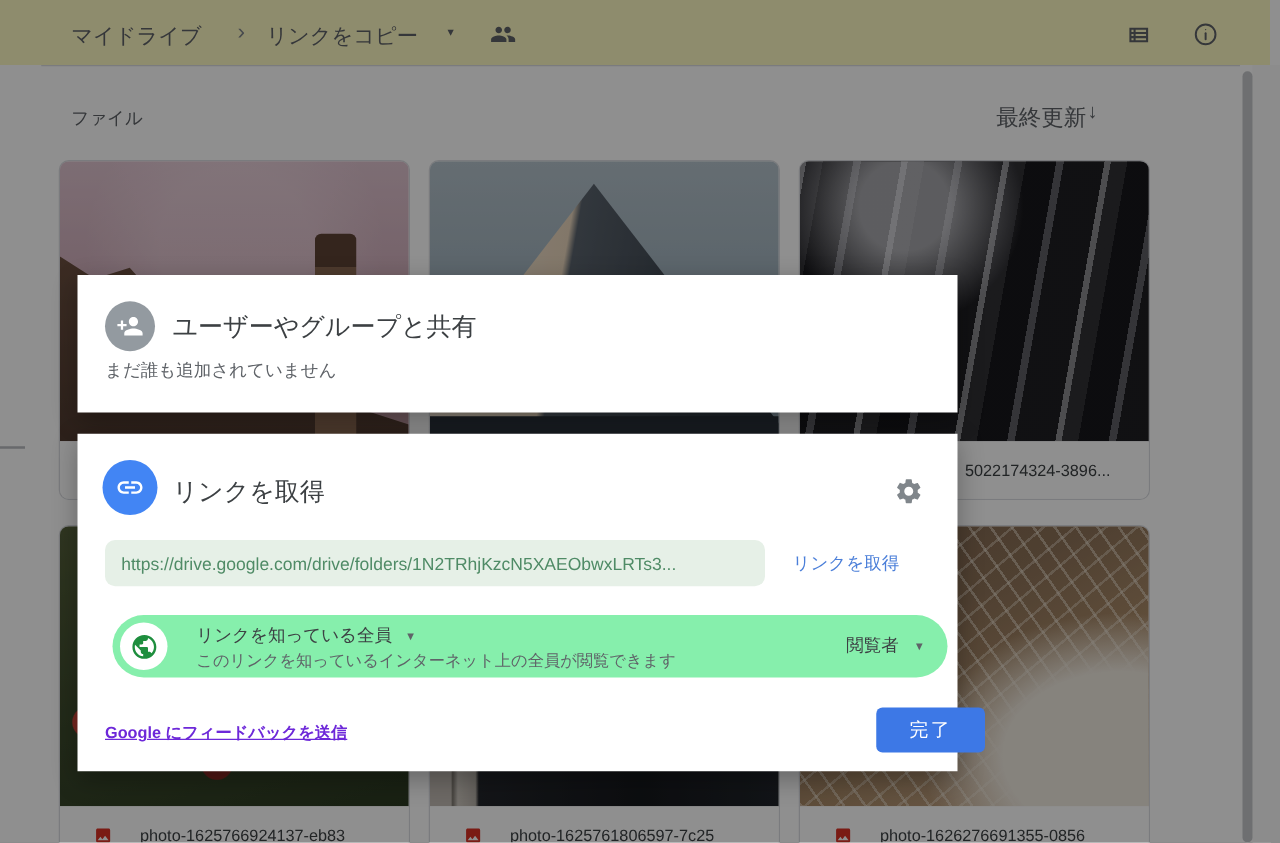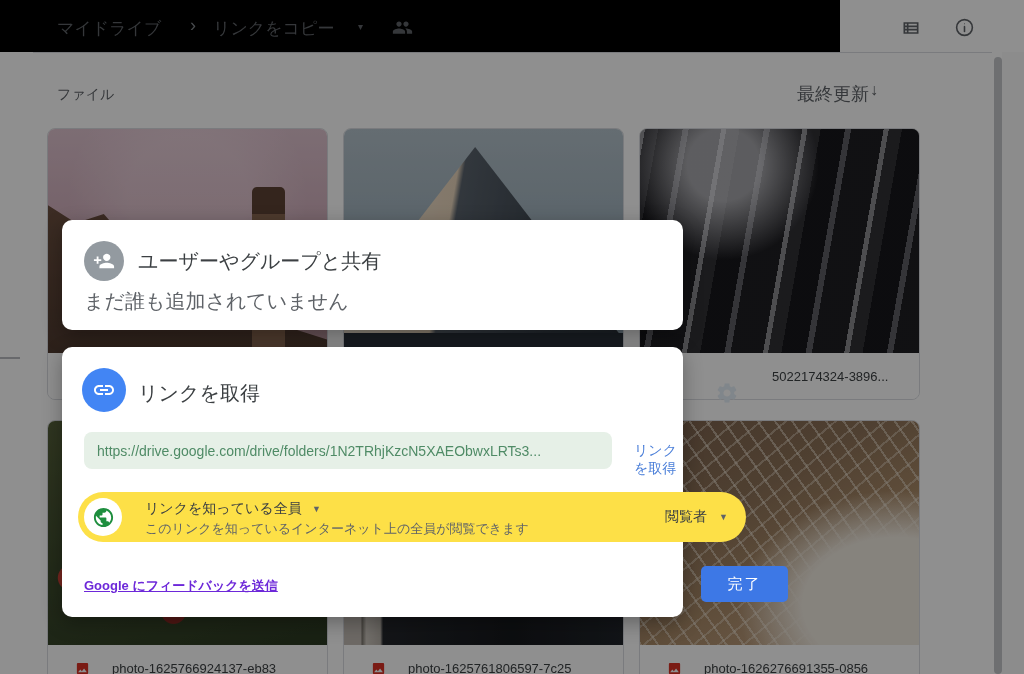--- a/index.html
+++ b/index.html
@@ -1,21 +1,21 @@
 <!DOCTYPE html>
 <html><head>
 <meta charset="utf-8">
 <style>
   * { margin:0; padding:0; box-sizing:border-box; }
   body { font-family: "Liberation Sans", "DejaVu Sans", sans-serif; background:#555; }
   #canvas { position:relative; width:1024px; height:674px; background:#fff; overflow:hidden; }
 
   
   .page { position:absolute; inset:0; }
-  .topbar { position:absolute; top:0; left:0; width:840px; height:52px; background:#000000; }
+  .topbar { position:absolute; top:0; left:0; width:1016px; height:52px; background:#fef9c3; }
   .crumb-root, .crumb-current { position:absolute; top:17px; font-size:17px; color:#5f6368; }
   .crumb-root { left:57px; }
   .crumb-sep { position:absolute; top:15px; left:190px; font-size:18px; color:#80868b; }
   .crumb-current { left:213px; }
   .crumb-caret { position:absolute; top:21px; left:358px; font-size:10px; color:#5f6368; }
   .hdr-people { position:absolute; top:17px; left:392px; }
   .hdr-list { position:absolute; top:18px; left:901px; }
   .hdr-info { position:absolute; top:17px; left:954px; }
   .hdr-divider { position:absolute; top:52px; left:33px; width:959px; height:1px; background:#dadce0; }
   .stub-line { position:absolute; top:357px; left:0; width:20px; height:2px; background:#b9bcc0; }
@@ -71,41 +71,41 @@
   .t-r2c3::before { content:""; position:absolute; inset:0; background:
       repeating-linear-gradient(55deg, rgba(235,225,210,0.5) 0 2px, transparent 2px 14px),
       repeating-linear-gradient(-40deg, rgba(235,225,210,0.4) 0 2px, transparent 2px 16px); }
   .t-r2c3::after { content:""; position:absolute; inset:0;
       background:radial-gradient(ellipse at 92% 82%, #efe9df 0 26%, rgba(239,233,223,0) 44%); }
 
   
   .overlay { position:absolute; inset:0; background:rgba(0,0,0,0.44); z-index:5; }
 
   
-  .dialog { position:absolute; left:62px; width:621px; background:#fff; border-radius:10px;
+  .dialog { position:absolute; left:62px; width:704px; background:#fff; border-radius:0;
             box-shadow:0 6px 20px rgba(0,0,0,0.30); z-index:10; }
   .share-dialog { top:220px; height:110px; }
   .link-dialog { top:347px; height:270px; }
 
   .avatar-circle { position:absolute; top:21px; left:22px; width:40px; height:40px; border-radius:50%;
                    background:#939aa0; display:flex; align-items:center; justify-content:center; }
   .share-title { position:absolute; top:28px; left:76px; font-size:20px; color:#3c4043; }
-  .share-sub { position:absolute; top:68px; left:22px; font-size:20px; color:#5f6368; }
+  .share-sub { position:absolute; top:68px; left:22px; font-size:14px; color:#5f6368; }
 
   .link-circle { position:absolute; top:21px; left:20px; width:44px; height:44px; border-radius:50%;
                  background:#4285f4; display:flex; align-items:center; justify-content:center; }
   .link-title { position:absolute; top:33px; left:76px; font-size:20px; color:#3c4043; }
   .gear { position:absolute; top:34px; left:653px; width:24px; height:24px; cursor:pointer; }
 
   .url-box { position:absolute; top:85px; left:22px; width:528px; height:37px; background:#e6f0e7;
              border-radius:8px; display:flex; align-items:center; overflow:hidden; }
   .url-text { font-size:14px; color:#4f8b66; padding-left:13px; white-space:nowrap; }
   .copy-link { position:absolute; top:95px; left:572px; font-size:14px; color:#4b7fd9; cursor:pointer; }
 
-  .perm-row { position:absolute; top:145px; left:16px; width:668px; height:50px; background:#fde047;
+  .perm-row { position:absolute; top:145px; left:28px; width:668px; height:50px; background:#86efac;
               border-radius:25px; }
   .globe-circle { position:absolute; top:6px; left:6px; width:38px; height:38px; border-radius:50%;
                   background:#fff; display:flex; align-items:center; justify-content:center; }
   .perm-who { position:absolute; top:8px; left:67px; font-size:14px; color:#3c4043; }
   .perm-who-caret { position:absolute; top:12px; left:234px; font-size:9px; color:#5f6368; }
   .perm-desc { position:absolute; top:28px; left:67px; font-size:13px; color:#5f6368; }
   .role { position:absolute; top:16px; left:587px; font-size:14px; color:#3c4043; }
   .role-caret { position:absolute; top:20px; left:641px; font-size:9px; color:#5f6368; }
 
   .feedback { position:absolute; top:230px; left:22px; font-size:13px; color:#6d28d9;

